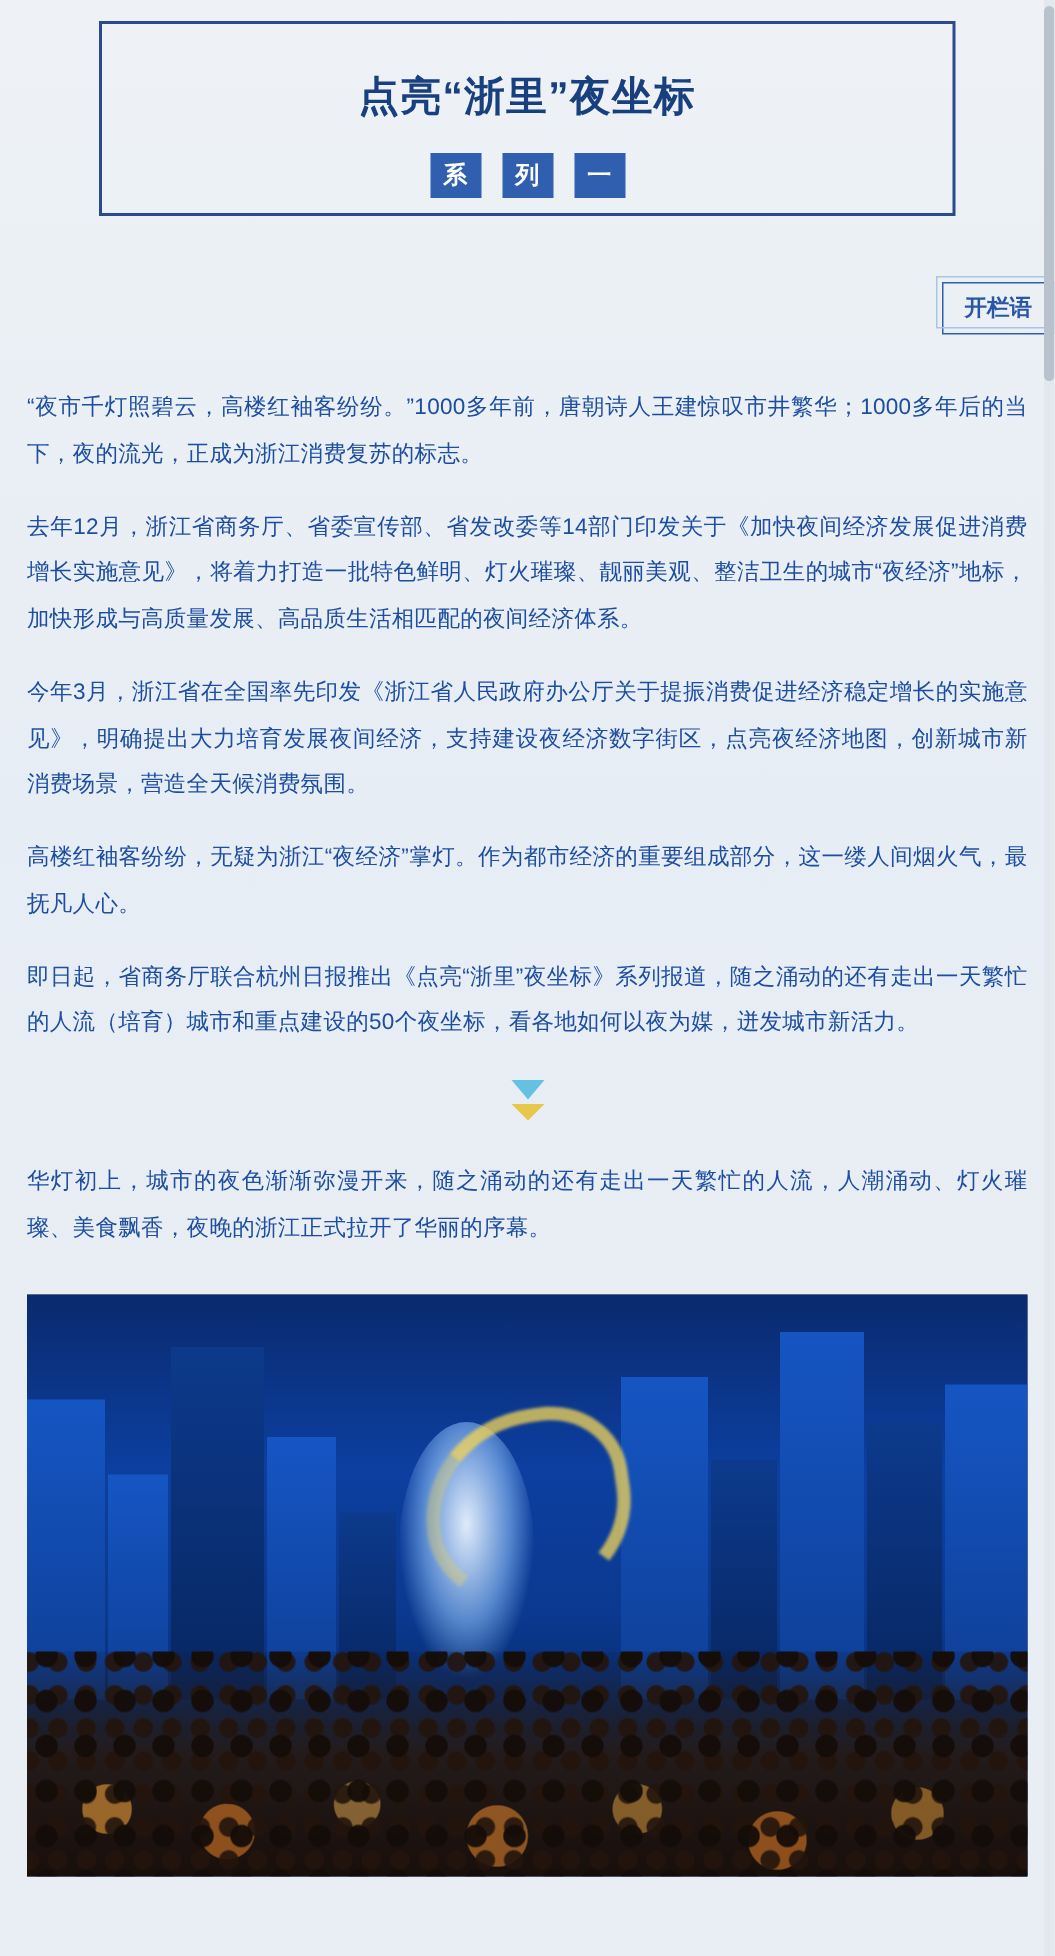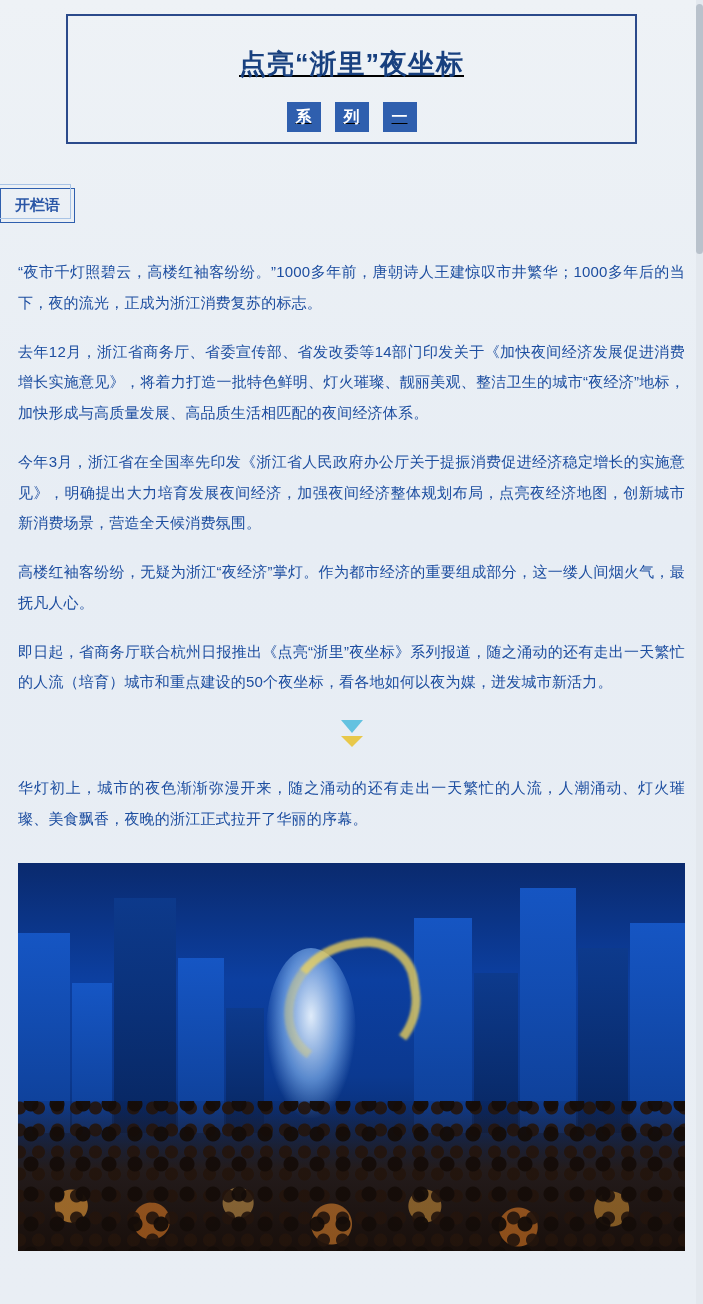--- a/index.html
+++ b/index.html
@@ -22,21 +22,20 @@
 
   
   .header-wrap {
     padding: 14px 66px 0 66px;
   }
   .header-box {
     border: 2px solid #2b4a8b;
     height: 130px;
     position: relative;
     box-sizing: border-box;
-    text-decoration: underline;
   }
   .header-title {
     text-align: center;
     color: #18407f;
     font-size: 27px;
     font-weight: bold;
     letter-spacing: 1px;
     padding-top: 32px;
     line-height: 1.2;
   }
@@ -55,21 +54,21 @@
     font-weight: bold;
     display: flex;
     align-items: center;
     justify-content: center;
     letter-spacing: 0;
   }
 
   
   .section-label-wrap {
     display: flex;
-    justify-content: flex-start;
+    justify-content: flex-end;
     margin-top: 44px;
   }
   .section-label {
     position: relative;
     border: 1px solid #2f5fae;
     color: #2a56a6;
     font-size: 15px;
     font-weight: bold;
     padding: 7px 14px;
     background: transparent;
@@ -233,21 +232,21 @@
     </div>
   </div>
 
   <div class="section-label-wrap">
     <div class="section-label">开栏语</div>
   </div>
 
   <div class="article">
     <p>“夜市千灯照碧云，高楼红袖客纷纷。”1000多年前，唐朝诗人王建惊叹市井繁华；1000多年后的当下，夜的流光，正成为浙江消费复苏的标志。</p>
     <p>去年12月，浙江省商务厅、省委宣传部、省发改委等14部门印发关于《加快夜间经济发展促进消费增长实施意见》，将着力打造一批特色鲜明、灯火璀璨、靓丽美观、整洁卫生的城市“夜经济”地标，加快形成与高质量发展、高品质生活相匹配的夜间经济体系。</p>
-    <p>今年3月，浙江省在全国率先印发《浙江省人民政府办公厅关于提振消费促进经济稳定增长的实施意见》，明确提出大力培育发展夜间经济，加强夜间经济整体规划布局，点亮夜经济地图，创新城市新消费场景，营造全天候消费氛围。</p>
+    <p>今年3月，浙江省在全国率先印发《浙江省人民政府办公厅关于提振消费促进经济稳定增长的实施意见》，明确提出大力培育发展夜间经济，支持建设夜经济数字街区，点亮夜经济地图，创新城市新消费场景，营造全天候消费氛围。</p>
     <p>高楼红袖客纷纷，无疑为浙江“夜经济”掌灯。作为都市经济的重要组成部分，这一缕人间烟火气，最抚凡人心。</p>
     <p>即日起，省商务厅联合杭州日报推出《点亮“浙里”夜坐标》系列报道，随之涌动的还有走出一天繁忙的人流（培育）城市和重点建设的50个夜坐标，看各地如何以夜为媒，迸发城市新活力。</p>
 
     <div class="divider">
       <div class="tri tri-blue"></div>
       <div class="tri tri-gold"></div>
     </div>
 
     <p>华灯初上，城市的夜色渐渐弥漫开来，随之涌动的还有走出一天繁忙的人流，人潮涌动、灯火璀璨、美食飘香，夜晚的浙江正式拉开了华丽的序幕。</p>
   </div>

